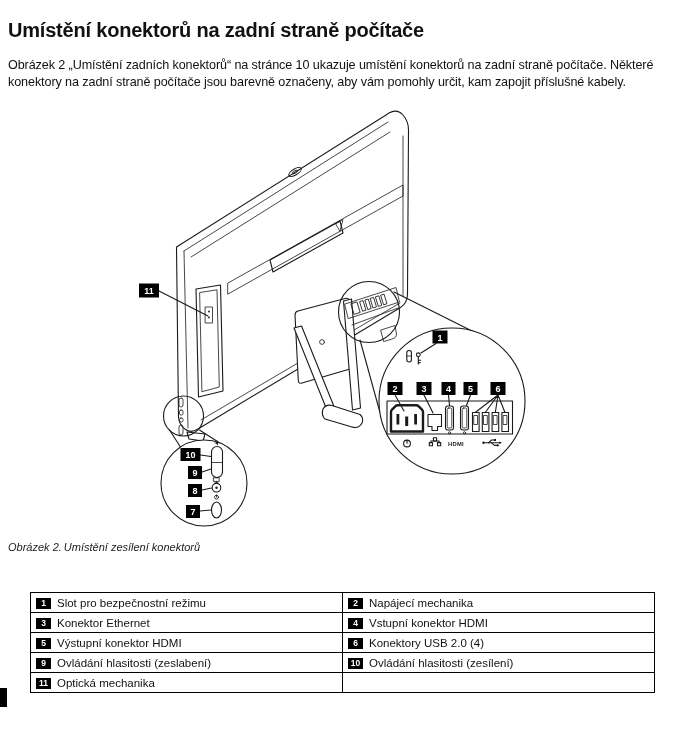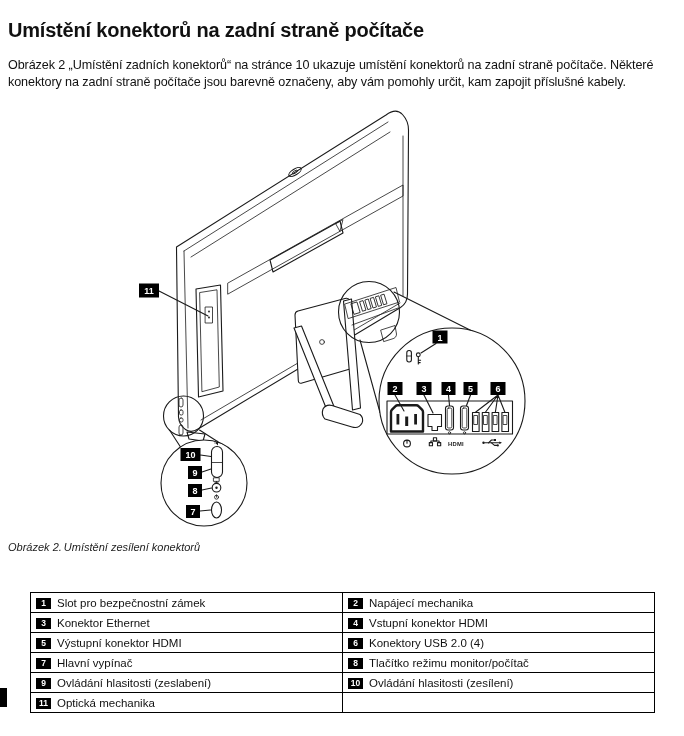--- a/index.html
+++ b/index.html
@@ -276,36 +276,32 @@
 </svg>
 </div>
 
 <div class="caption">
   <span class="cap-label">Obrázek 2.</span><span>Umístění zesílení konektorů</span>
 </div>
 
 <table class="conn">
   <tbody>
   <tr>
-    <td><span class="num">1</span><span>Slot pro bezpečnostní zámek</span></td>
+    <td><span class="num">1</span><span>Slot pro bezpečnostní režimu</span></td>
     <td><span class="num">2</span><span>Napájecí mechanika</span></td>
   </tr>
   <tr>
     <td><span class="num">3</span><span>Konektor Ethernet</span></td>
     <td><span class="num">4</span><span>Vstupní konektor HDMI</span></td>
   </tr>
   <tr>
     <td><span class="num">5</span><span>Výstupní konektor HDMI</span></td>
     <td><span class="num">6</span><span>Konektory USB 2.0 (4)</span></td>
   </tr>
   <tr>
-    <td><span class="num">7</span><span>Hlavní vypínač</span></td>
-    <td><span class="num">8</span><span>Tlačítko režimu monitor/počítač</span></td>
-  </tr>
-  <tr>
     <td><span class="num">9</span><span>Ovládání hlasitosti (zeslabení)</span></td>
     <td><span class="num">10</span><span>Ovládání hlasitosti (zesílení)</span></td>
   </tr>
   <tr>
     <td><span class="num">11</span><span>Optická mechanika</span></td>
     <td></td>
   </tr>
   </tbody>
 </table>
 

